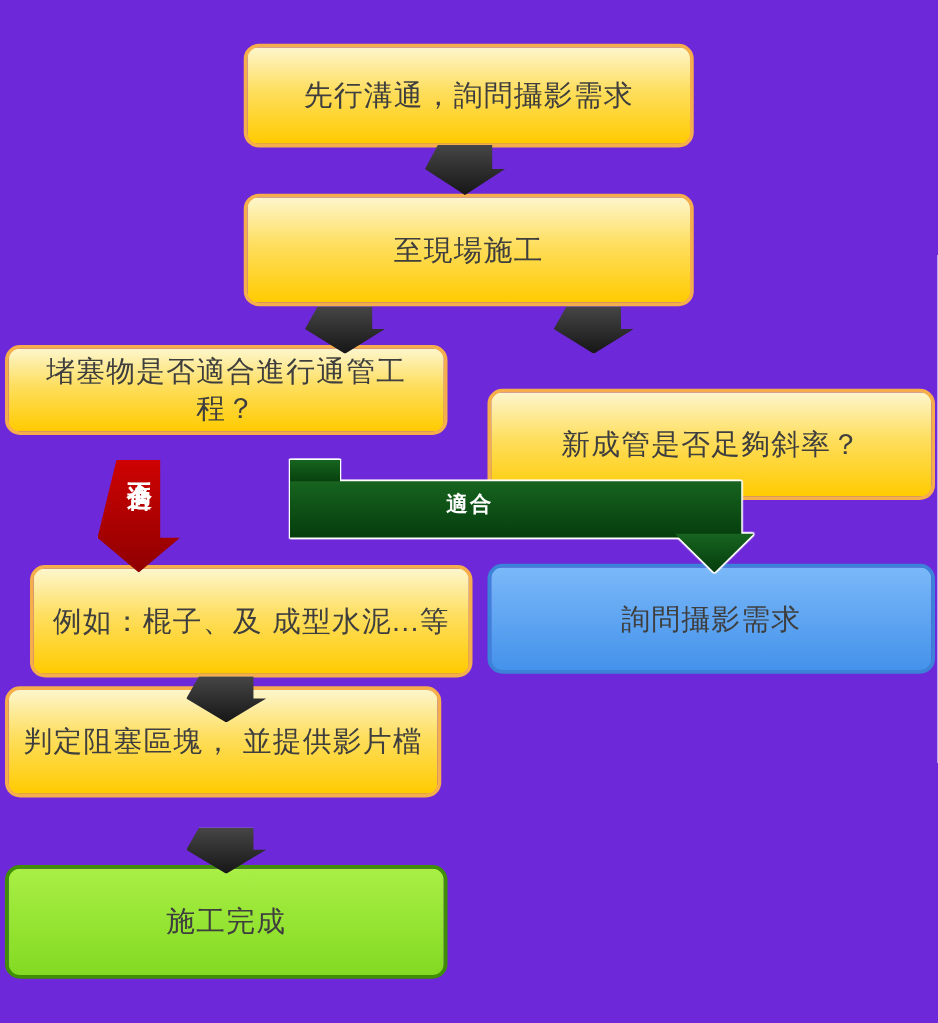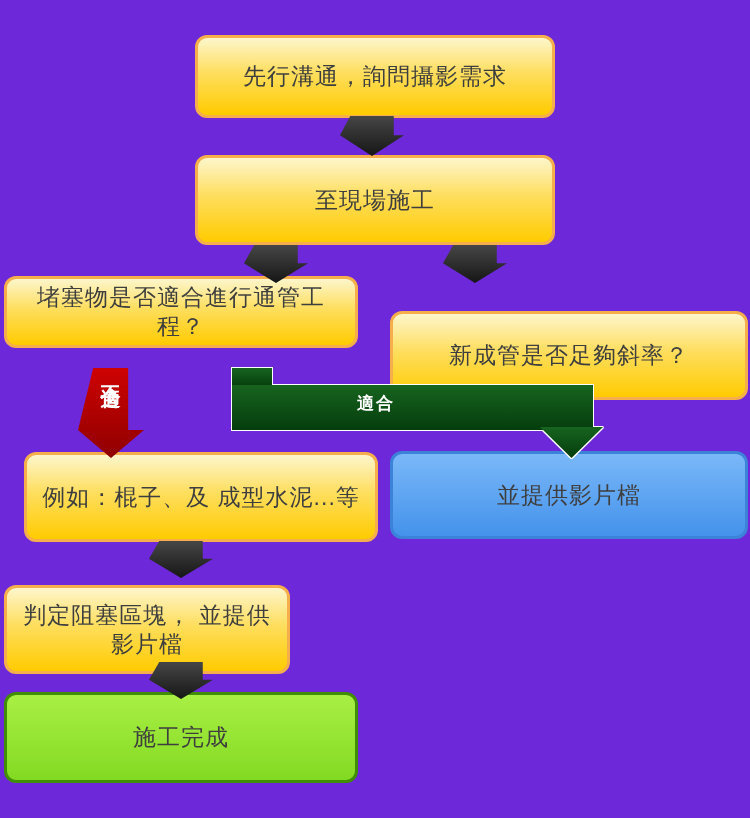--- a/index.html
+++ b/index.html
@@ -129,26 +129,26 @@
     <rect x="0" y="0" width="40" height="19" fill="url(#gg)"></rect>
     <rect x="0" y="17" width="361" height="45" fill="url(#gg)"></rect>
     <polygon points="308,59 371,59 339.5,90" fill="url(#gg)"></polygon>
   </svg>
   <div class="suitable-label">適合</div>
 
   <div class="node yellow" style="left:4px;top:452px;width:354px;height:90px;margin-left:20px;">
     <span class="node-label">例如：棍子、及 成型水泥...等</span>
   </div>
   <div class="node blue" style="left:390px;top:451px;width:358px;height:88px;">
-    <span class="node-label">並提供影片檔</span>
+    <span class="node-label">詢問攝影需求</span>
   </div>
 
   <div class="arrow-down" style="left:149px;top:541px;height:37px;"></div>
 
-  <div class="node yellow" style="left:4px;top:585px;width:286px;height:89px;">
+  <div class="node yellow" style="left:4px;top:549px;width:349px;height:89px;">
     <span class="node-label">判定阻塞區塊， 並提供影片檔</span>
   </div>
 
   <div class="arrow-down" style="left:149px;top:662px;height:37px;"></div>
 
   <div class="node green" style="left:4px;top:692px;width:354px;height:91px;">
     <span class="node-label">施工完成</span>
   </div>
 
 </div>

